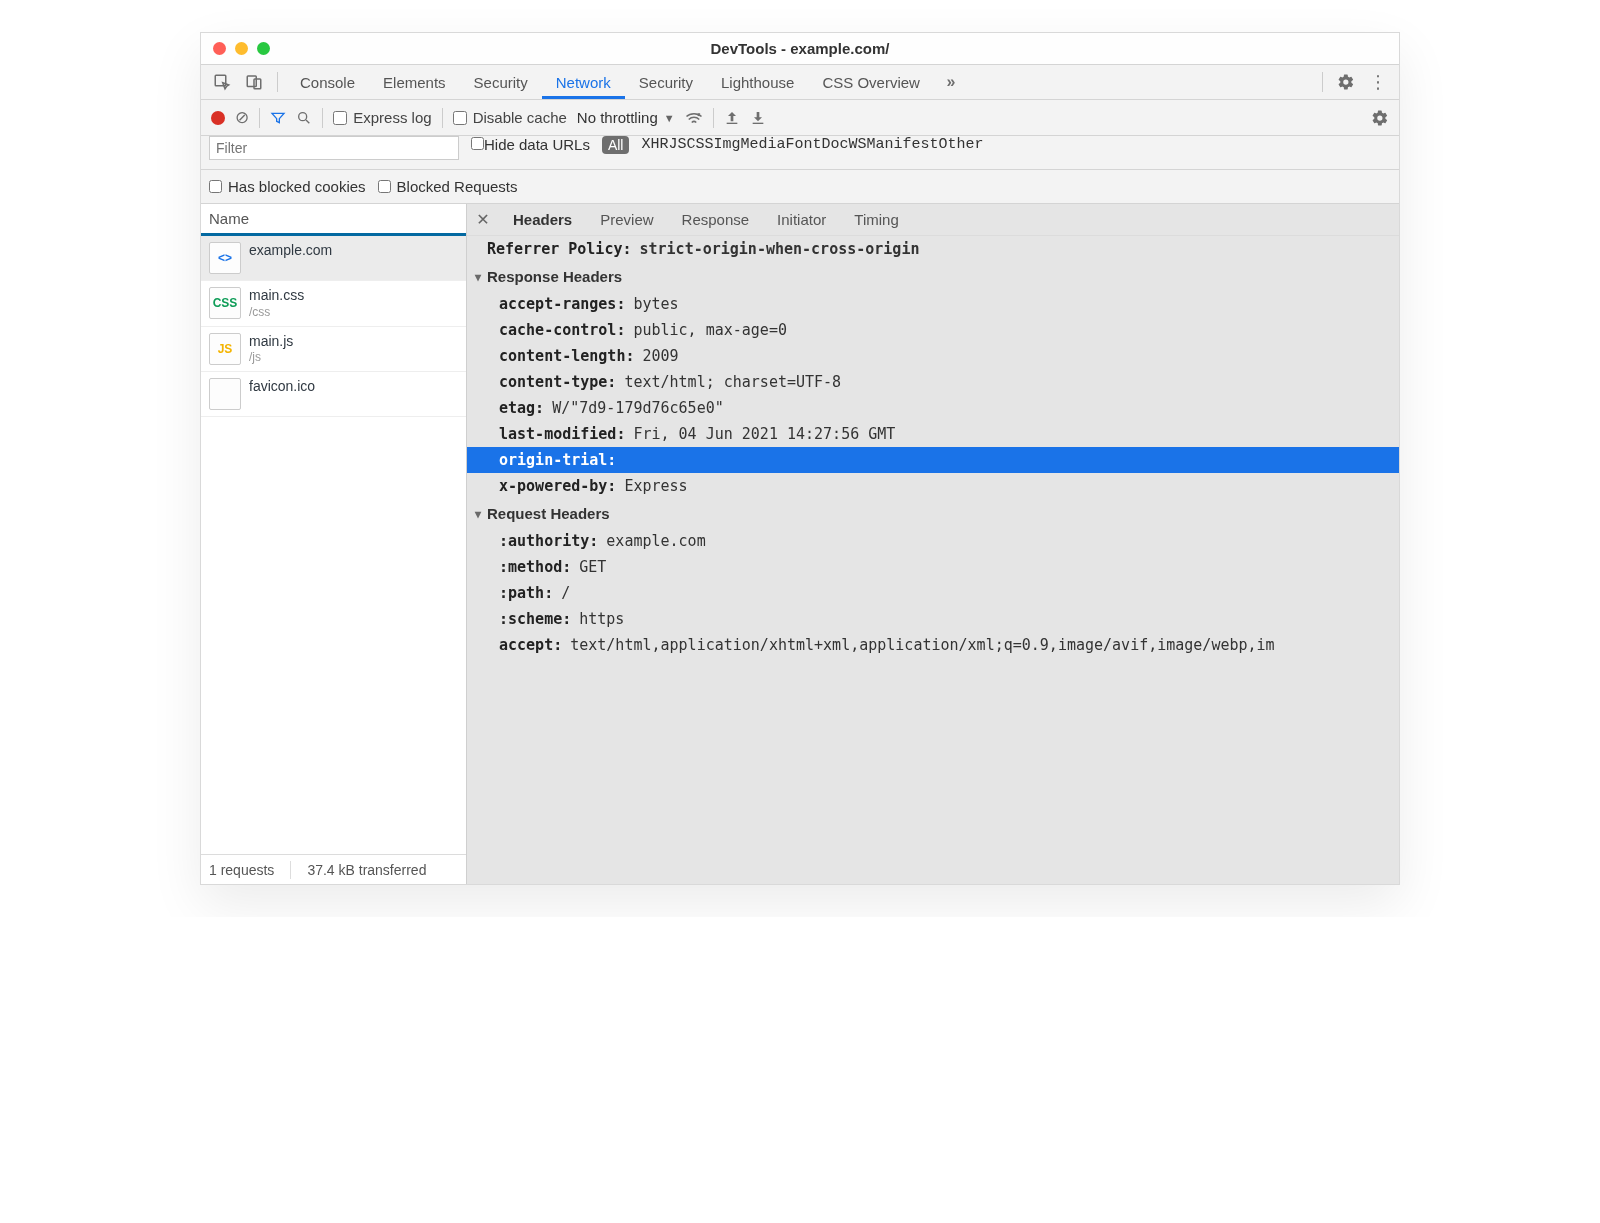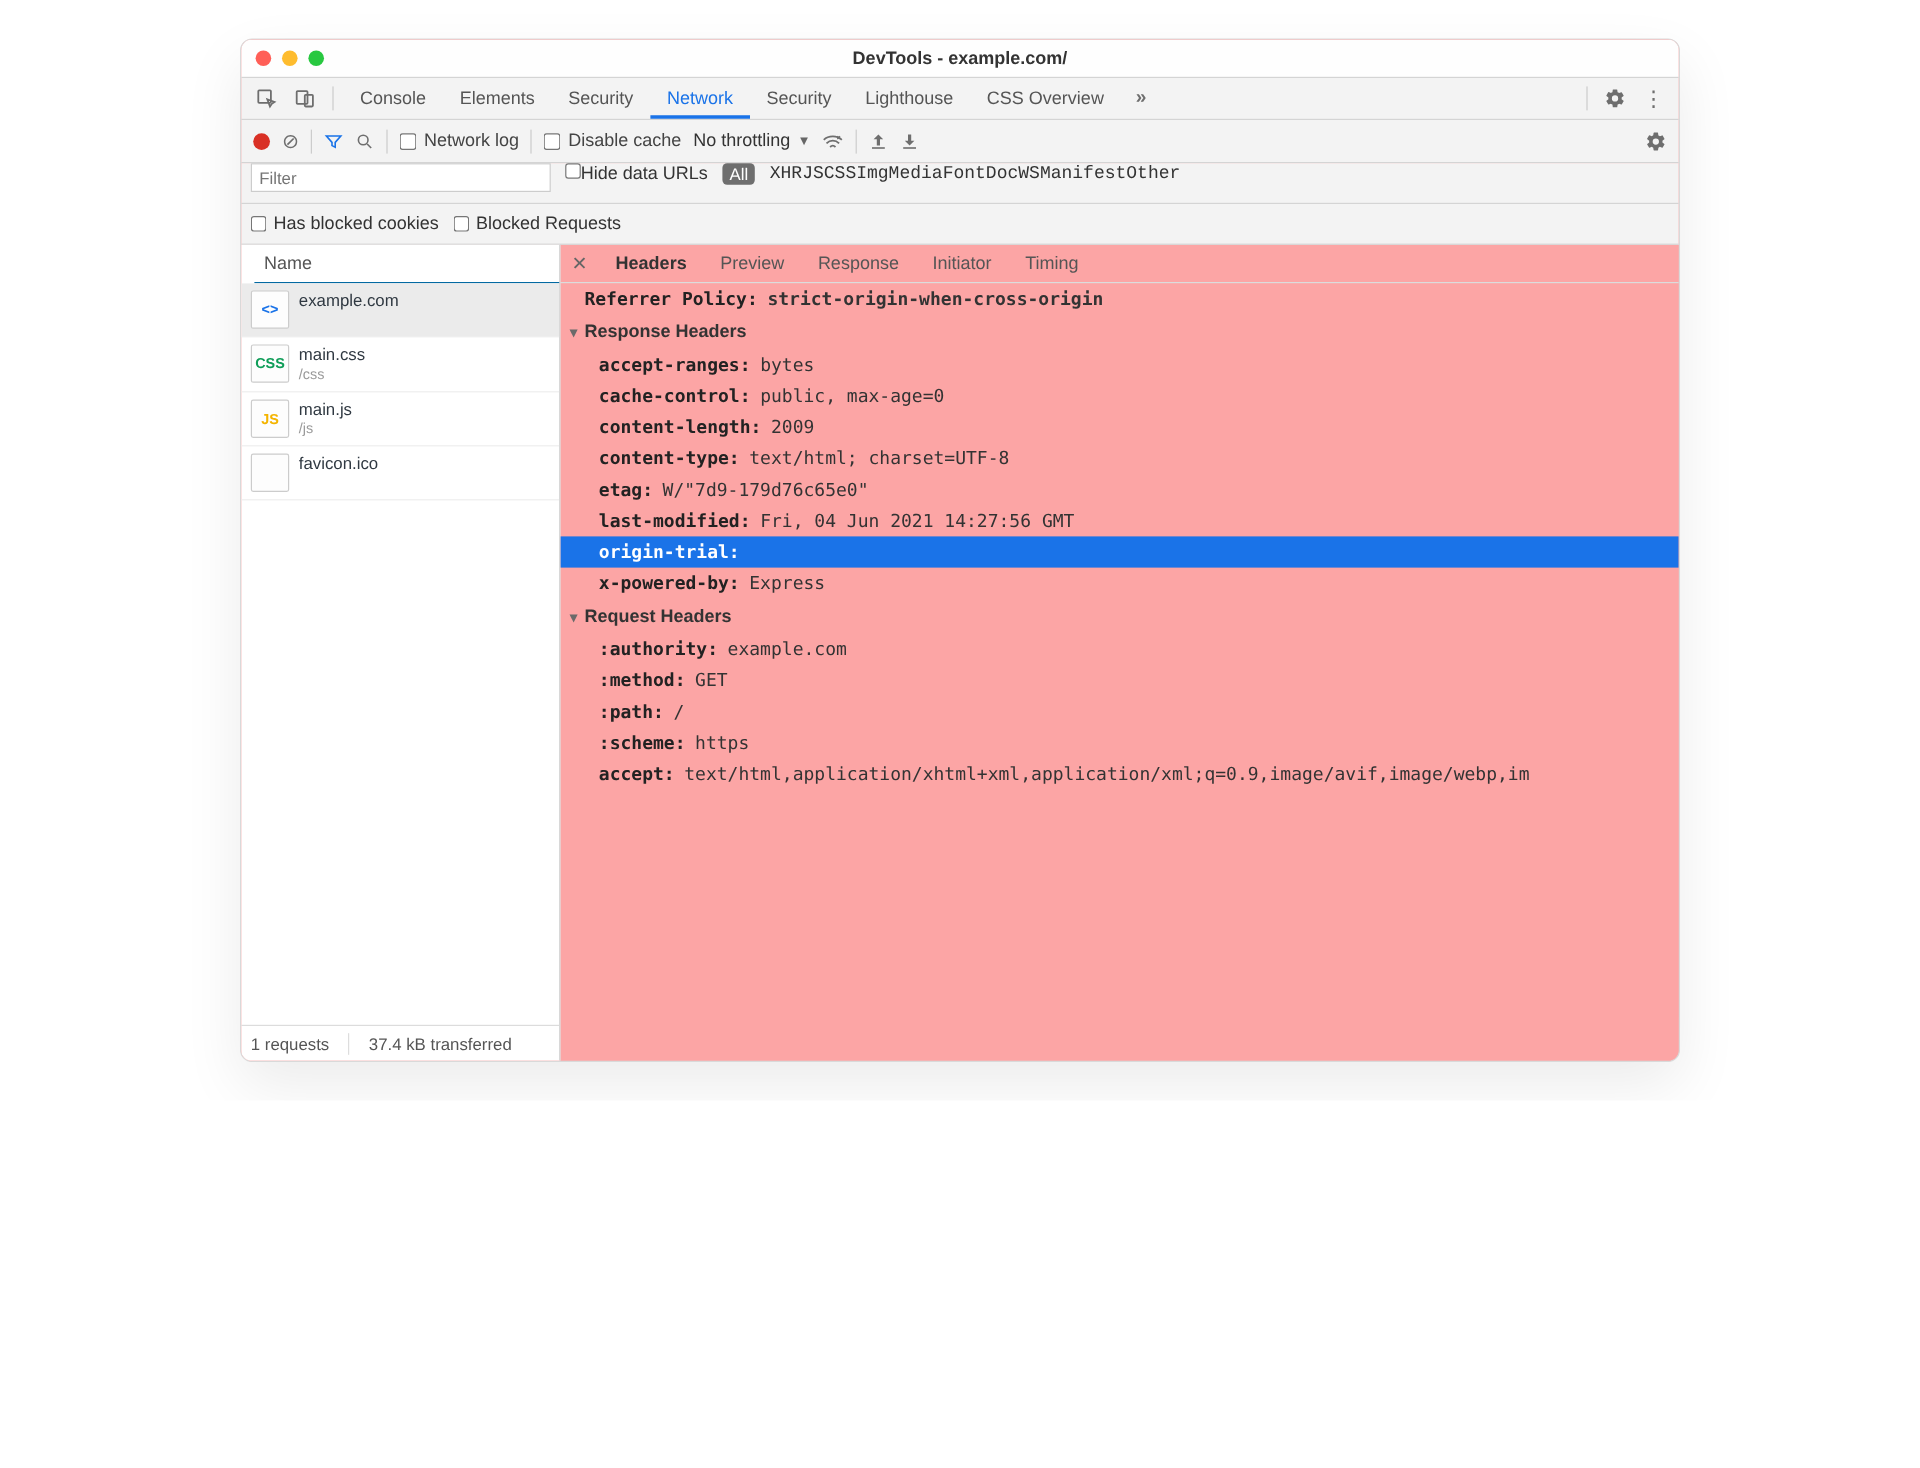--- a/index.html
+++ b/index.html
@@ -8,24 +8,24 @@
     font-size: 16px;
     background: #fff;
     color: #303942;
   }
   body { padding: 32px; }
 
   .window {
     width: 1200px;
     margin: 0 auto;
     border: 1px solid #d9d9d9;
-    border-radius: 10px;
+    border-radius: 0;
     box-shadow: 0 20px 50px rgba(0,0,0,0.08);
     overflow: hidden;
-    background: #fca5a5;
+    background: #e5e5e5;
   }
 
   
   .titlebar {
     height: 32px;
     display: flex;
     align-items: center;
     padding: 0 12px;
     border-bottom: 1px solid #d4d4d4;
     background: #fefefe;
@@ -133,22 +133,22 @@
   .left {
     width: 266px;
     border-right: 1px solid #cfcfcf;
     display:flex; flex-direction:column;
     background:#fff;
   }
   .left .hdr {
     height: 32px;
     display:flex; align-items:center;
     padding:0 8px;
-    border-bottom:1px solid #0369a1;
-    font-size:15px; color:#555;margin-left:11px;
+    border-bottom:3px solid #0369a1;
+    font-size:15px; color:#555;
   }
   .reqlist {
     flex:1; overflow:auto;
   }
   .reqitem {
     display:flex; align-items:flex-start; gap:8px;
     padding:6px 8px;
     border-bottom:1px solid #eee;
     cursor:pointer;
   }
@@ -276,21 +276,21 @@
     </span>
     <span class="blockicon">
       <svg width="16" height="16" viewBox="0 0 24 24" fill="none" stroke="#6e6e6e" stroke-width="2">
           <circle cx="10" cy="10" r="6"></circle>
           <path d="M20 20l-5-5"></path>
         </svg>
     </span>
     <span class="vsep"></span>
     <label>
       <input type="checkbox" style="">
-        <span>Network log</span>
+        <span>Express log</span>
     </label>
     <span class="vsep"></span>
     <label>
       <input type="checkbox" style="">
         <span>Disable cache</span>
     </label>
     <span class="throttle">
       <span>No throttling</span>
       <span style="font-size:11px;color:#666;">▼</span>
     </span>

